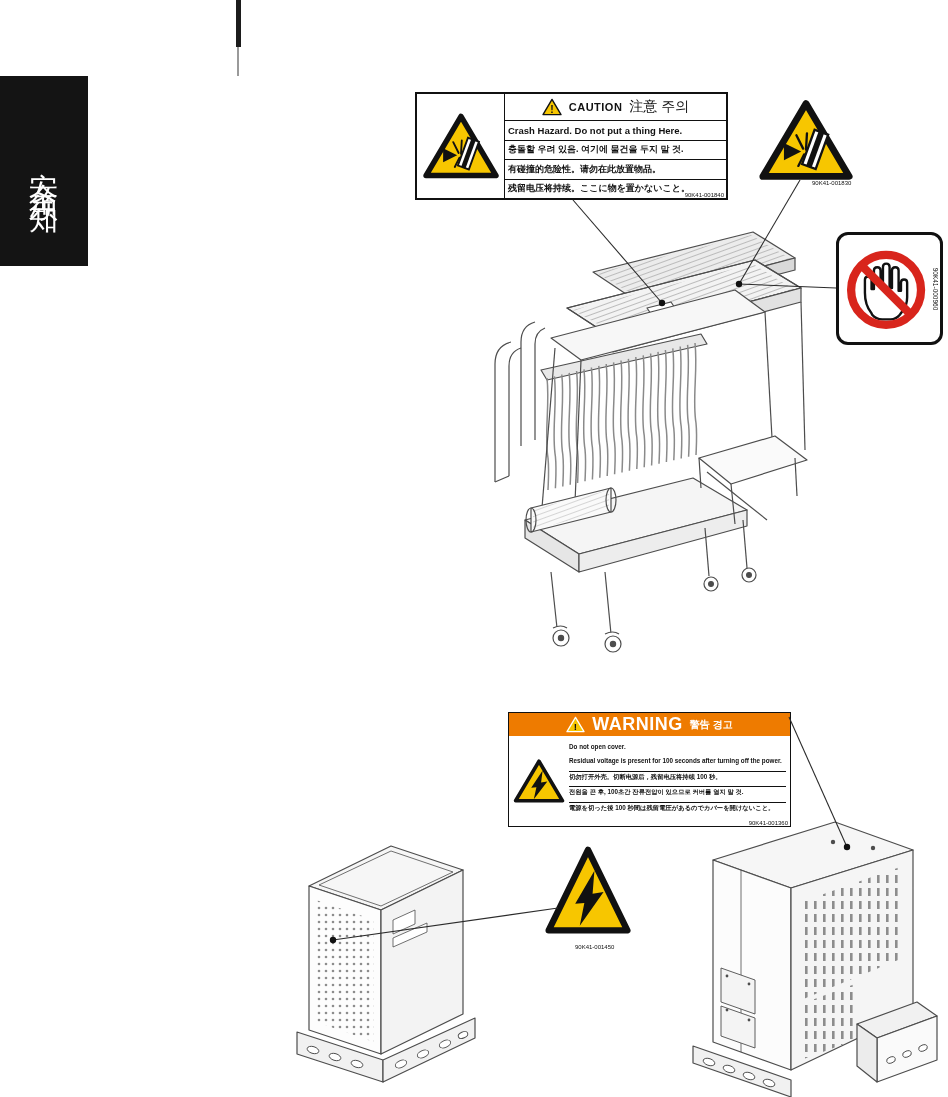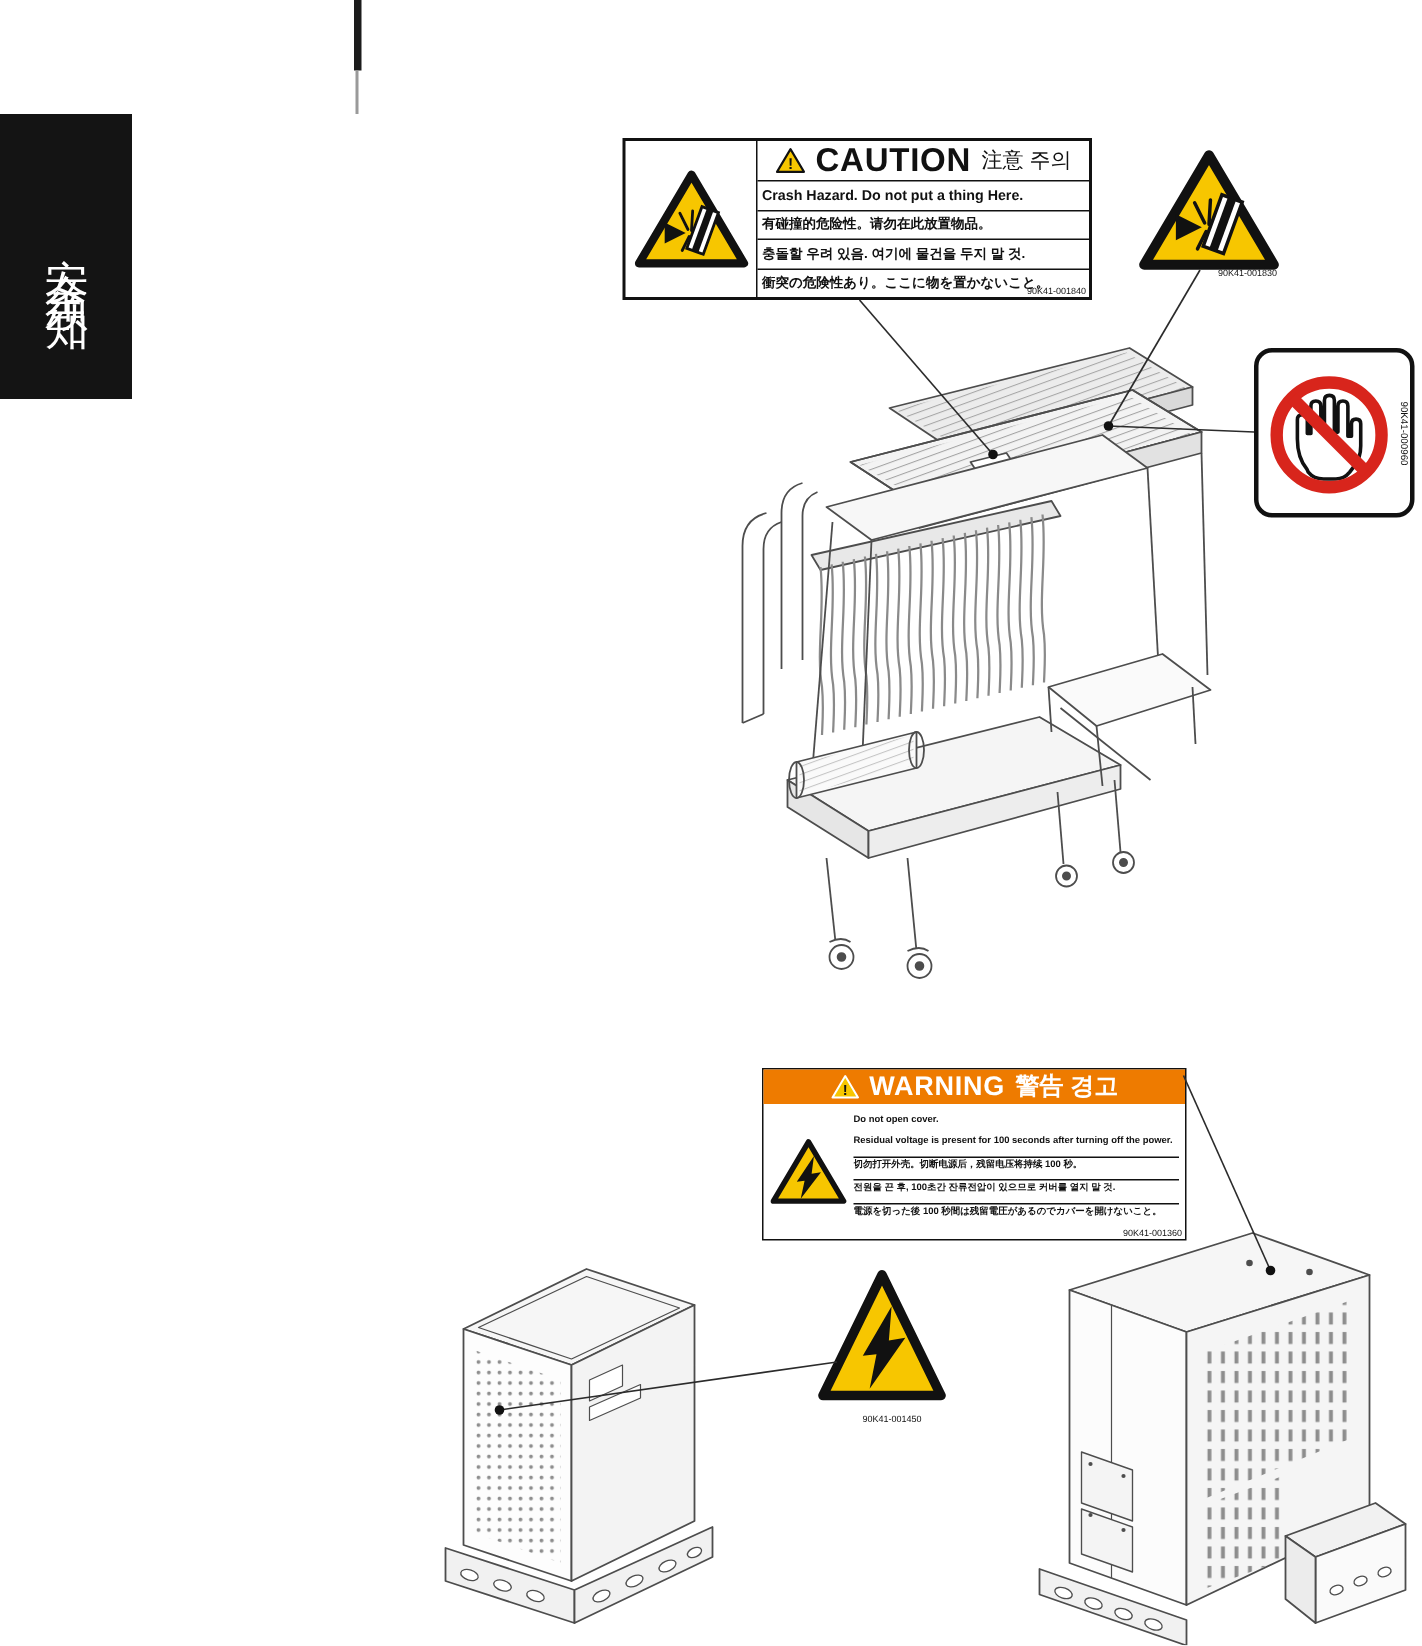--- a/index.html
+++ b/index.html
@@ -16,35 +16,35 @@
   .sidebar-tab span { writing-mode:vertical-rl; color:#fff; font-size:29px;
                       letter-spacing:11px; font-weight:500; }
 
   
   .caution-label { left:415px; top:92px; width:313px; height:108px;
                    border:2.5px solid #111; background:#fff; display:flex; }
   .c-icon-cell { width:88px; display:flex; align-items:center; justify-content:center;
                  border-right:1.5px solid #111; }
   .c-text-col { flex:1; position:relative; display:flex; flex-direction:column; }
   .c-head { display:flex; align-items:center; justify-content:center; gap:7px; height:26px; }
-  .c-word { font-size:22px; font-weight:800; letter-spacing:.5px; }
+  .c-word { font-size:11px; font-weight:800; letter-spacing:.5px; }
   .c-cjk  { font-size:14px; font-weight:400; }
   .c-row { flex:1; border-top:1.5px solid #111; display:flex; align-items:center;
            padding:0 3px; font-size:9px; font-weight:700; white-space:nowrap; overflow:hidden; }
   .c-row.en { font-size:9.5px; }
   .part-code { position:absolute; right:2px; bottom:0; font-size:6px; font-weight:400; }
   .small-code { font-size:6px; color:#111; }
 
   
   .warning-label { left:508px; top:712px; width:283px; height:115px; border:1.5px solid #111;
                    background:#fff; display:flex; flex-direction:column; }
   .w-head { height:23px; background:#ee7b00; display:flex; align-items:center;
             justify-content:center; gap:7px; color:#fff; }
   .w-word { font-size:18px; font-weight:800; letter-spacing:.5px; }
-  .w-cjk  { font-size:16px; font-weight:800; }
+  .w-cjk  { font-size:10px; font-weight:800; }
   .w-body { flex:1; display:flex; position:relative; }
   .w-icon-cell { width:60px; display:flex; align-items:center; justify-content:center; }
   .w-text-col { flex:1; display:flex; flex-direction:column; justify-content:space-evenly;
                 padding:2px 4px 8px 0; }
   .w-line { font-size:6.3px; font-weight:700; white-space:nowrap; overflow:hidden; line-height:1.4; }
   .w-line.rule { border-top:1px solid #111; padding-top:1px; }
 
   
   .hand-sign { left:836px; top:232px; width:107px; height:113px; background:#fff;
                border:3px solid #111; border-radius:12px; display:flex; align-items:center; }
@@ -82,23 +82,23 @@
     <div class="c-text-col">
       <div class="c-head">
         <svg width="20" height="18" viewBox="0 0 100 90">
           <path d="M50,7 L95,83 L5,83 Z" fill="#f7c600" stroke="#111" stroke-width="7" stroke-linejoin="round"></path>
           <text x="50" y="74" text-anchor="middle" font-size="52" font-weight="bold" fill="#111">!</text>
         </svg>
         <span class="c-word">CAUTION</span>
         <span class="c-cjk">注意  주의</span>
       </div>
       <div class="c-row en">Crash Hazard. Do not put a thing Here.</div>
+      <div class="c-row">충돌할 우려 있음. 여기에 물건을 두지 말 것.</div>
       <div class="c-row">有碰撞的危险性。请勿在此放置物品。</div>
-      <div class="c-row">충돌할 우려 있음. 여기에 물건을 두지 말 것.</div>
-      <div class="c-row">衝突の危険性あり。ここに物を置かないこと。</div>
+      <div class="c-row">残留电压将持续。ここに物を置かないこと。</div>
       <span class="part-code">90K41-001840</span>
     </div>
   </div>
 
   <svg class="abs" style="left:758px; top:96px;" width="96" height="88" viewBox="0 0 100 90">
     <path d="M50,7 L95,83 L5,83 Z" fill="#f7c600" stroke="#111" stroke-width="7" stroke-linejoin="round"></path>
     <path d="M27,48 L45,57 L27,66 Z" fill="#111"></path>
     <g stroke="#111" stroke-width="2.4" stroke-linecap="round">
       <line x1="47" y1="54" x2="40" y2="40"></line>
       <line x1="50" y1="55" x2="51" y2="38"></line>

